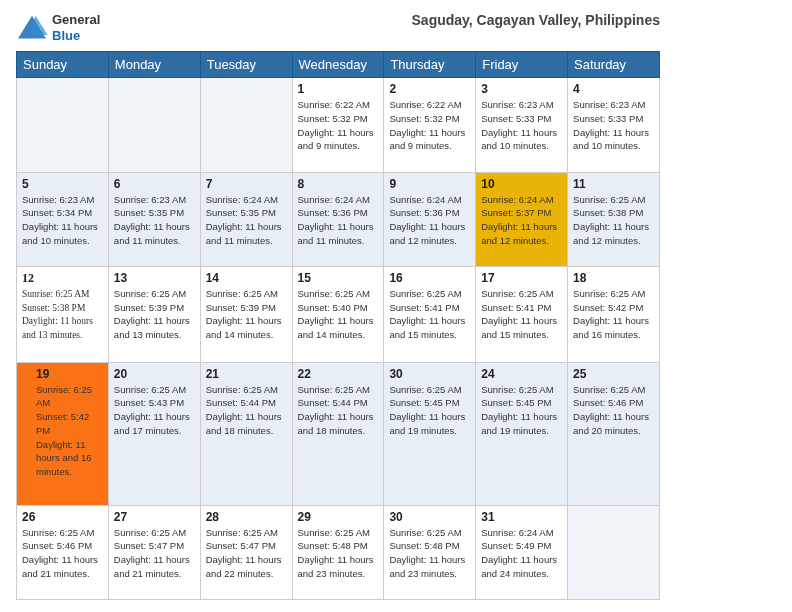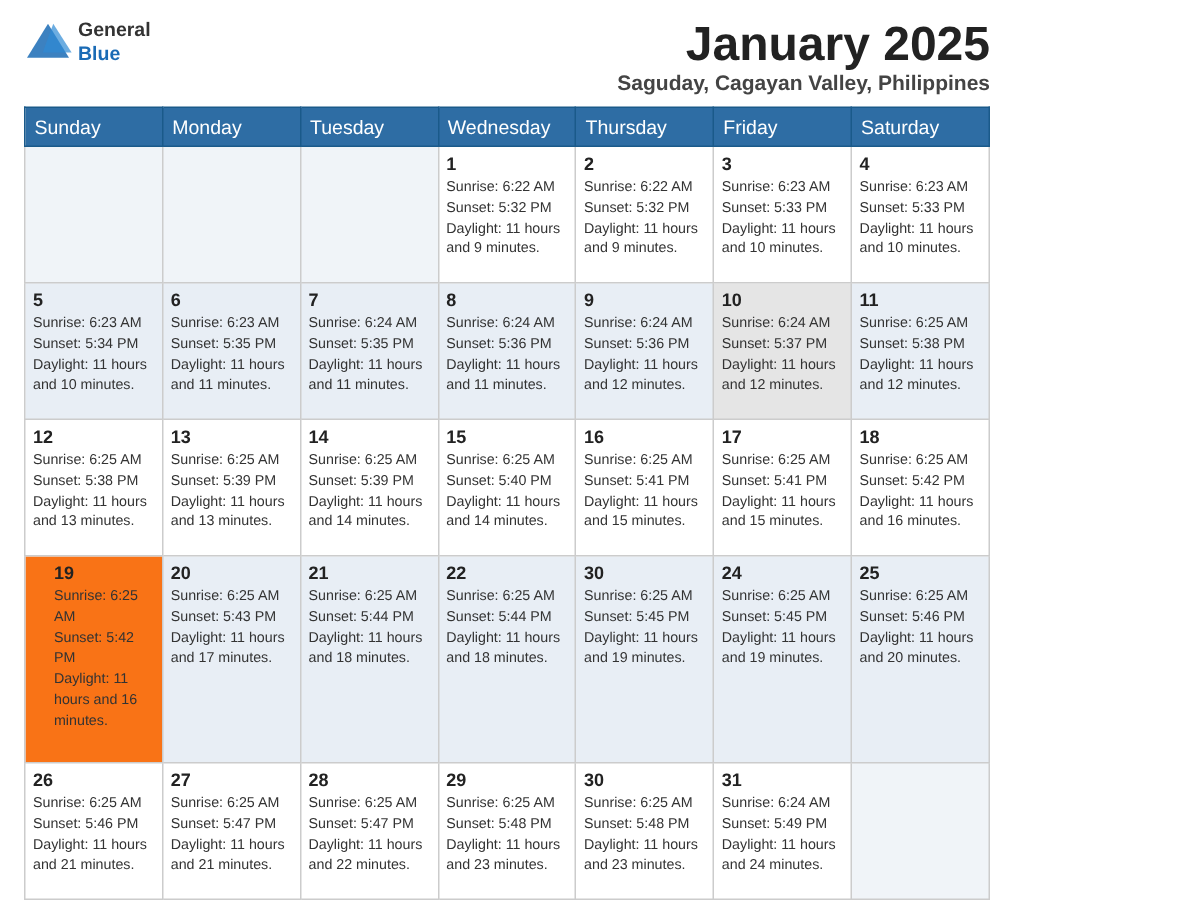--- a/index.html
+++ b/index.html
@@ -104,21 +104,20 @@
         <polygon points="22,2 36,24 14,24" fill="#2e8ad4" opacity="0.7"></polygon>
       </svg>
       <div>
         <div style="font-size:13px; font-weight:bold; color:#333; line-height:1.2;">
           <span>General</span><br>
           <span style="color:#1a6bb5;text-align:center;">Blue</span>
         </div>
       </div>
     </div>
     <div class="title-section">
-      <div class="month-title">January 2025</div>
       <div class="location">Saguday, Cagayan Valley, Philippines</div>
     </div>
   </div>
 
   <table class="calendar">
     <thead>
       <tr>
         <th>Sunday</th>
         <th>Monday</th>
         <th>Tuesday</th>
@@ -164,31 +163,31 @@
             <div class="day-info">Sunrise: 6:24 AM<br>Sunset: 5:35 PM<br>Daylight: 11 hours and 11 minutes.</div>
           </td>
           <td style="background: rgb(232, 238, 245);">
             <span class="day-number">8</span>
             <div class="day-info">Sunrise: 6:24 AM<br>Sunset: 5:36 PM<br>Daylight: 11 hours and 11 minutes.</div>
           </td>
           <td style="background: rgb(232, 238, 245);">
             <span class="day-number">9</span>
             <div class="day-info">Sunrise: 6:24 AM<br>Sunset: 5:36 PM<br>Daylight: 11 hours and 12 minutes.</div>
           </td>
-          <td style="background: #e5e5e5;">
+          <td style="background: #eab308;">
             <span class="day-number">10</span>
             <div class="day-info">Sunrise: 6:24 AM<br>Sunset: 5:37 PM<br>Daylight: 11 hours and 12 minutes.</div>
           </td>
           <td style="background: rgb(232, 238, 245);">
             <span class="day-number">11</span>
             <div class="day-info">Sunrise: 6:25 AM<br>Sunset: 5:38 PM<br>Daylight: 11 hours and 12 minutes.</div>
           </td>
         </tr>
         <tr>
-          <td style="background: rgb(255, 255, 255);">
+          <td style="background: rgb(255, 255, 255); font-family: Liberation Serif, serif;">
             <span class="day-number">12</span>
             <div class="day-info">Sunrise: 6:25 AM<br>Sunset: 5:38 PM<br>Daylight: 11 hours and 13 minutes.</div>
           </td>
           <td style="background: rgb(255, 255, 255);">
             <span class="day-number">13</span>
             <div class="day-info">Sunrise: 6:25 AM<br>Sunset: 5:39 PM<br>Daylight: 11 hours and 13 minutes.</div>
           </td>
           <td style="background: rgb(255, 255, 255); border-radius: 26px;">
             <span class="day-number">14</span>
             <div class="day-info">Sunrise: 6:25 AM<br>Sunset: 5:39 PM<br>Daylight: 11 hours and 14 minutes.</div>

